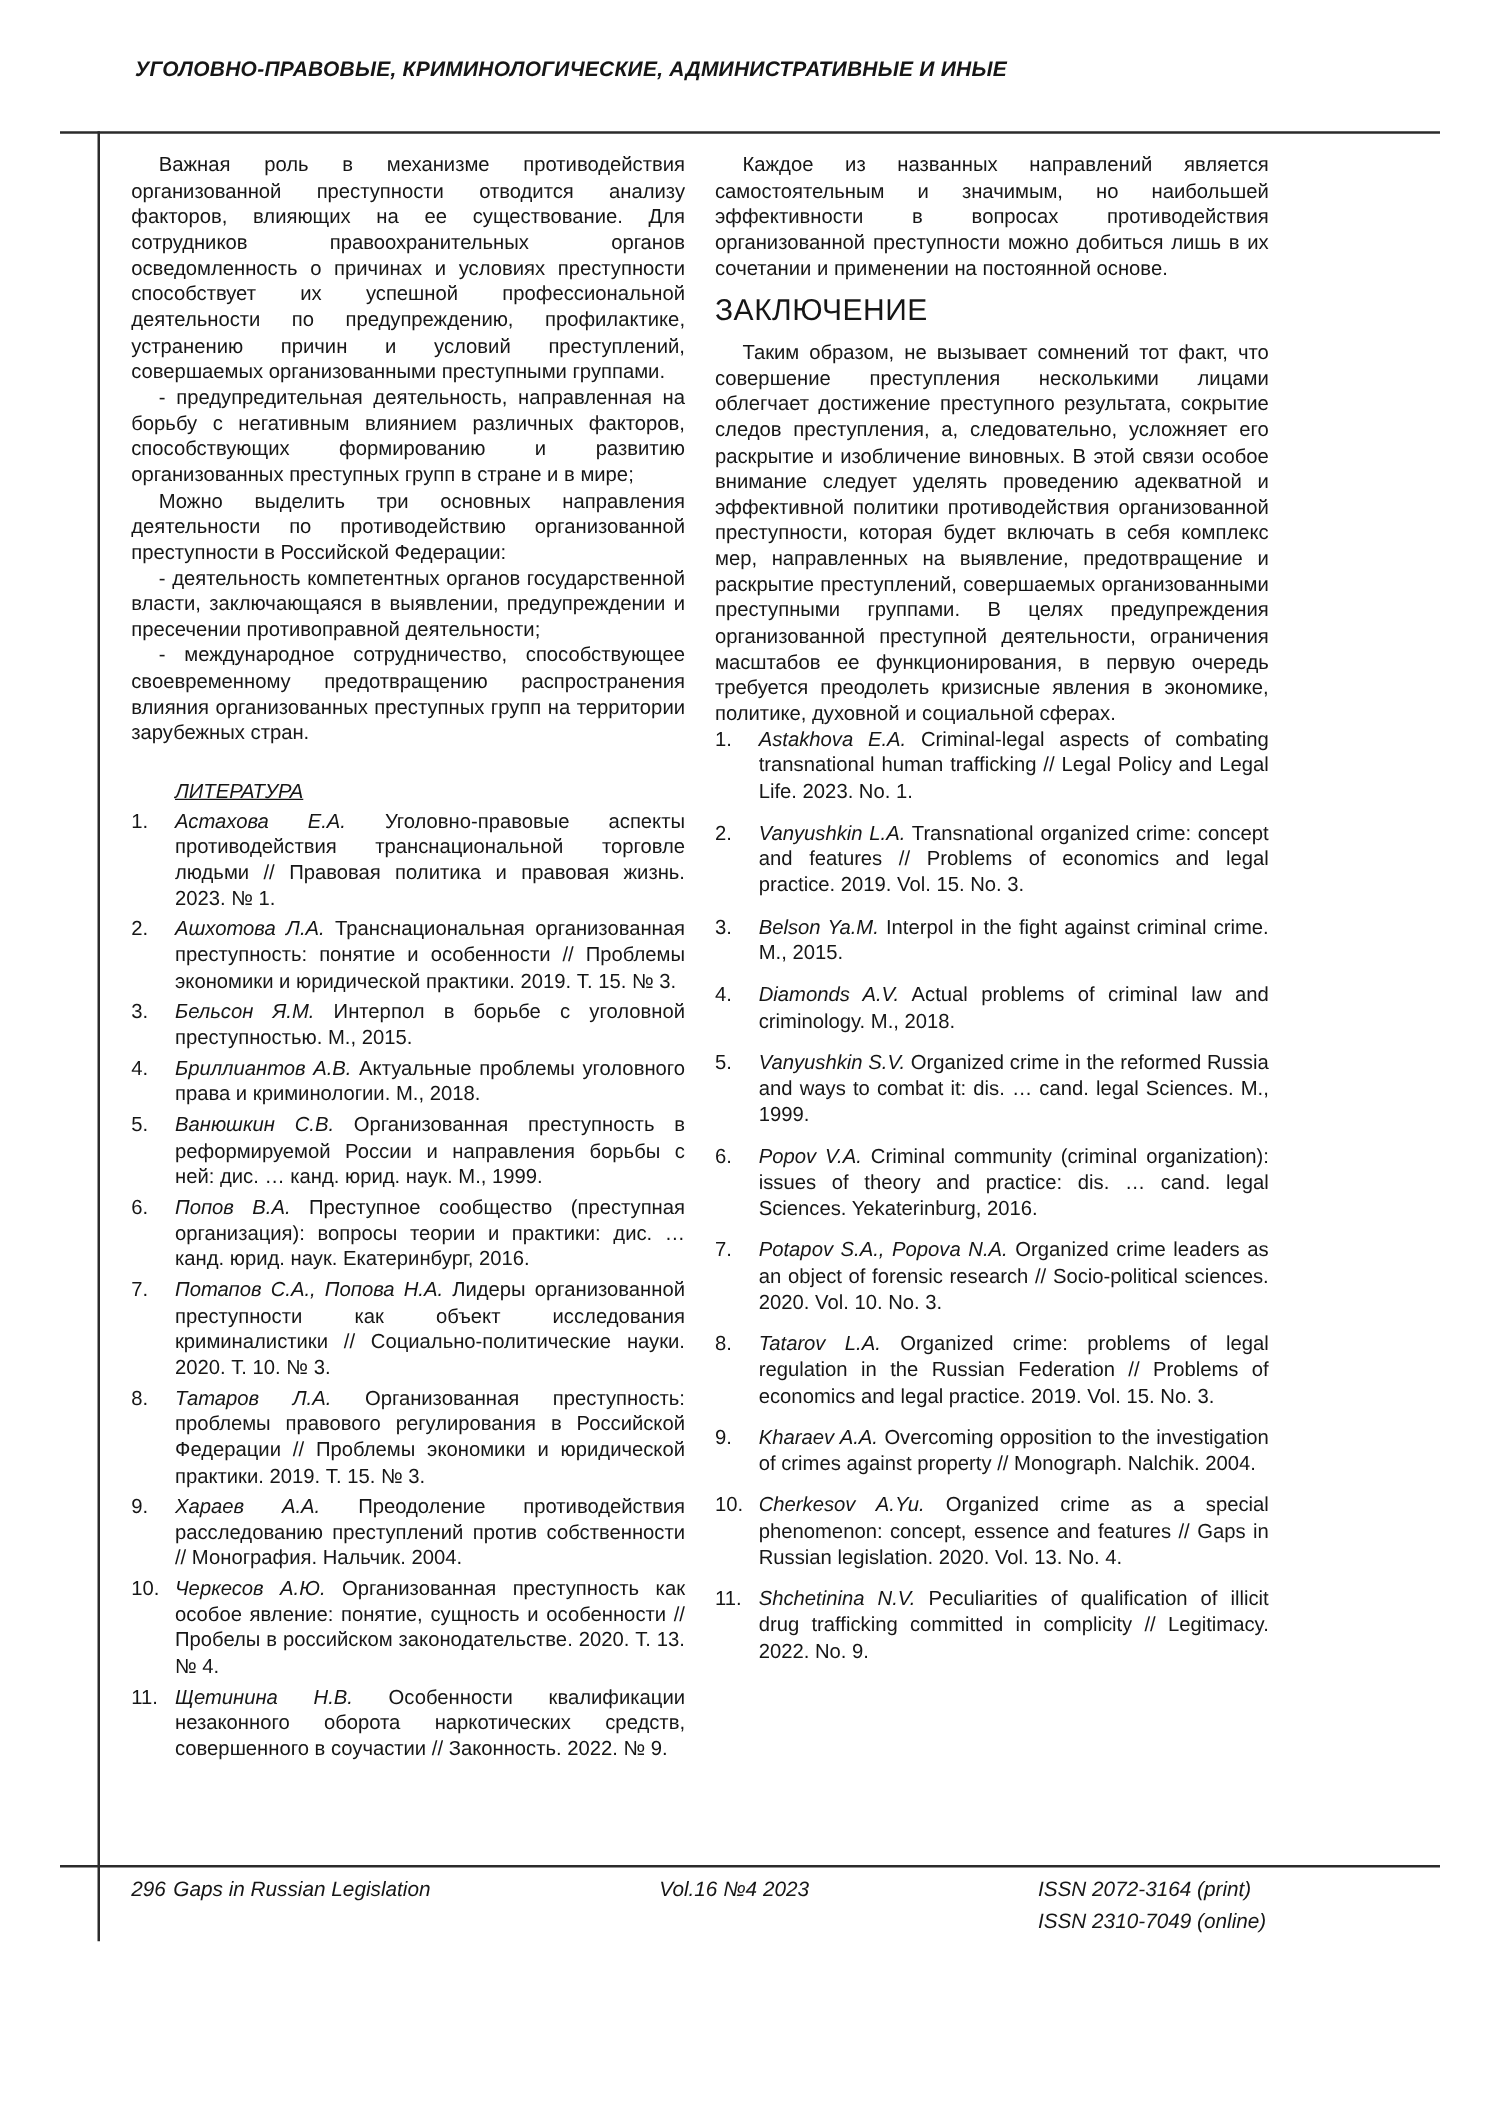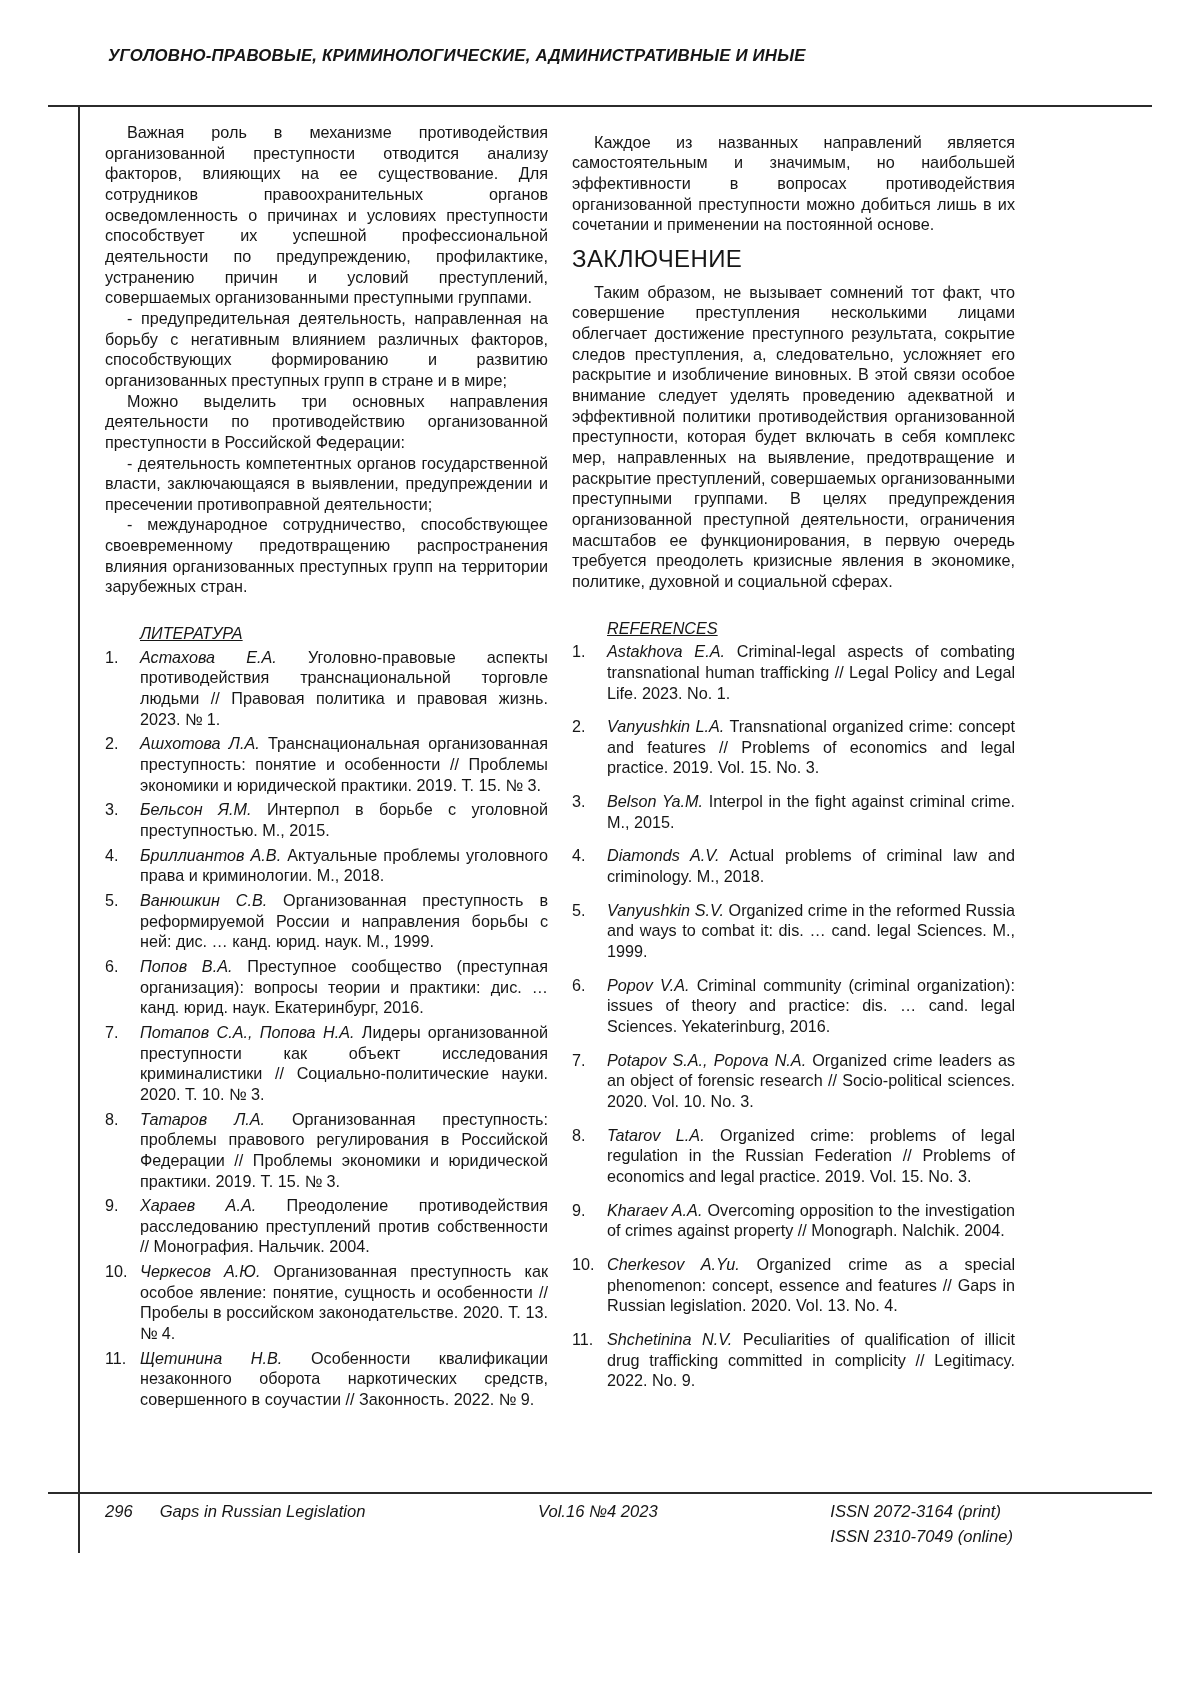--- a/index.html
+++ b/index.html
@@ -18,21 +18,21 @@
   .vline { position:absolute; left:78px; top:105px; width:1.5px; height:1448px; background:#2b2b2b; }
 
   header.running {
     position:absolute; left:108px; top:42px; width:920px;
     font-weight:bold; font-style:italic;
     font-size:16.8px; line-height:1.62; letter-spacing:0.2px;
   }
 
   main.columns {
     position:absolute; left:105px; top:122px; width:910px;
-    display:flex; gap:24px;align-items:center;
+    display:flex; gap:24px;
   }
   .col { width:447px; font-size:16.2px; line-height:1.275; text-align:justify; }
 
   .para { margin:0; }
   .indent { text-indent:22px; }
 
   .section-heading {
     font-size:24px; font-weight:normal; letter-spacing:0.4px;
     margin:9px 0 7px 0; text-align:left;
   }
@@ -46,21 +46,21 @@
   ol.reflist li { position:relative; padding-left:35px; margin:0 0 4px 0; }
   ol.reflist li .num { position:absolute; left:0; top:0; }
   ol.reflist li .authors { font-style:italic; }
   ol.reflist.refs li { margin-bottom:13px; }
 
   footer.pagefoot {
     position:absolute; left:105px; top:1500px; width:908px;
     display:flex; justify-content:space-between; align-items:flex-start;
     font-style:italic; font-size:16.6px; line-height:1.5;
   }
-  footer .f-left { display:flex; gap:27px; align-items:baseline; }
+  footer .f-left { display:flex; gap:6px; align-items:baseline; }
   footer .f-right { text-align:left; }
 </style>
 </head>
 <body>
 
 <div class="page">
 
   <div class="rule top-rule"></div>
   <div class="vline"></div>
 
@@ -91,21 +91,20 @@
           <li><span class="num">9.</span><span class="authors">Хараев А.А.</span><span> Преодоление противодействия расследованию преступлений против собственности // Монография. Нальчик. 2004.</span></li>
           <li><span class="num">10.</span><span class="authors">Черкесов А.Ю.</span><span> Организованная преступность как особое явление: понятие, сущность и особенности // Пробелы в российском законодательстве. 2020. Т. 13. № 4.</span></li>
           <li><span class="num">11.</span><span class="authors">Щетинина Н.В.</span><span> Особенности квалификации незаконного оборота наркотических средств, совершенного в соучастии // Законность. 2022. № 9.</span></li>
         </ol>
     </section>
 
     <section class="col">
       <p class="para indent">Каждое из названных направлений является самостоятельным и значимым, но наибольшей эффективности в вопросах противодействия организованной преступности можно добиться лишь в их сочетании и применении на постоянной основе.</p>
       <h2 class="section-heading">ЗАКЛЮЧЕНИЕ</h2>
       <p class="para indent">Таким образом, не вызывает сомнений тот факт, что совершение преступления несколькими лицами облегчает достижение преступного результата, сокрытие следов преступления, а, следовательно, усложняет его раскрытие и изобличение виновных. В этой связи особое внимание следует уделять проведению адекватной и эффективной политики противодействия организованной преступности, которая будет включать в себя комплекс мер, направленных на выявление, предотвращение и раскрытие преступлений, совершаемых организованными преступными группами. В целях предупреждения организованной преступной деятельности, ограничения масштабов ее функционирования, в первую очередь требуется преодолеть кризисные явления в экономике, политике, духовной и социальной сферах.</p>
-      <h3 class="list-heading">REFERENCES</h3>
       <ol class="reflist refs" id="references-list">
           <li><span class="num">1.</span><span class="authors">Astakhova E.A.</span><span> Criminal-legal aspects of combating transnational human trafficking // Legal Policy and Legal Life. 2023. No. 1.</span></li>
           <li><span class="num">2.</span><span class="authors">Vanyushkin L.A.</span><span> Transnational organized crime: concept and features // Problems of economics and legal practice. 2019. Vol. 15. No. 3.</span></li>
           <li><span class="num">3.</span><span class="authors">Belson Ya.M.</span><span> Interpol in the fight against criminal crime. M., 2015.</span></li>
           <li><span class="num">4.</span><span class="authors">Diamonds A.V.</span><span> Actual problems of criminal law and criminology. M., 2018.</span></li>
           <li><span class="num">5.</span><span class="authors">Vanyushkin S.V.</span><span> Organized crime in the reformed Russia and ways to combat it: dis. … cand. legal Sciences. M., 1999.</span></li>
           <li><span class="num">6.</span><span class="authors">Popov V.A.</span><span> Criminal community (criminal organization): issues of theory and practice: dis. … cand. legal Sciences. Yekaterinburg, 2016.</span></li>
           <li><span class="num">7.</span><span class="authors">Potapov S.A., Popova N.A.</span><span> Organized crime leaders as an object of forensic research // Socio-political sciences. 2020. Vol. 10. No. 3.</span></li>
           <li><span class="num">8.</span><span class="authors">Tatarov L.A.</span><span> Organized crime: problems of legal regulation in the Russian Federation // Problems of economics and legal practice. 2019. Vol. 15. No. 3.</span></li>
           <li><span class="num">9.</span><span class="authors">Kharaev A.A.</span><span> Overcoming opposition to the investigation of crimes against property // Monograph. Nalchik. 2004.</span></li>

